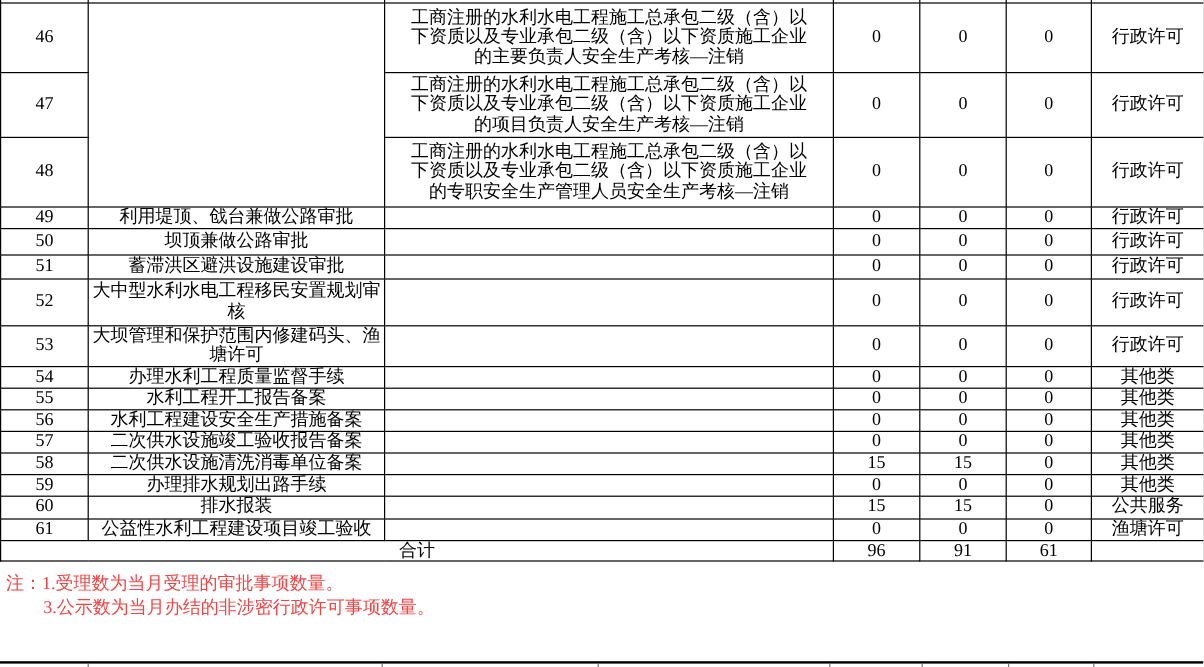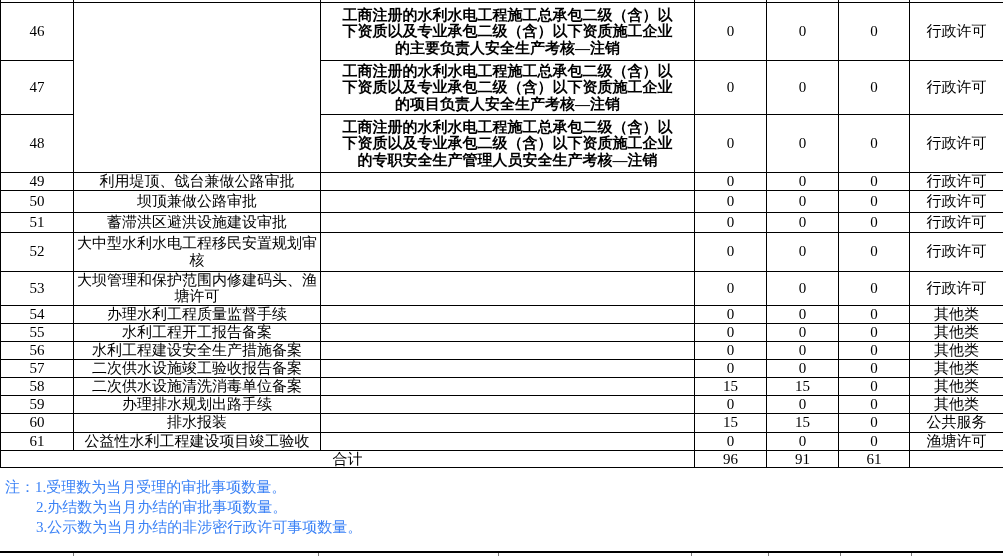--- a/index.html
+++ b/index.html
@@ -11,27 +11,27 @@
   table.grid {
     border-collapse:collapse; table-layout:fixed; width:1003px;
     margin:0; padding:0;
   }
   table.grid td {
     border:1px solid #000; padding:0; text-align:center; vertical-align:middle;
     font-size:15px; line-height:1.1; overflow:hidden;
     font-family:"Liberation Serif","DejaVu Serif",serif;
   }
   tr.partial-row td { border-top:none; height:2px; }
-  td.cell-sub   { white-space:pre-line; line-height:19px; padding:0 2px;font-weight:bold; }
+  td.cell-sub   { white-space:pre-line; line-height:19px; padding:0 2px; }
   td.cell-name  { line-height:16px; padding:0 4px; }
   td.cell-num   { line-height:15px; }
   td.cell-cat   { line-height:15px; }
   td.cell-total-label { font-size:15px; }
   .notes {
-    margin:9px 0 0 5px; font-size:15px; line-height:20px; color:#3b82f6;
+    margin:9px 0 0 5px; font-size:15px; line-height:20px; color:#ef4444;
     font-family:"Liberation Serif","DejaVu Serif",serif;
   }
   .note-line.indent { padding-left:31px; }
   .bottom-rule {
     position:absolute; left:0; top:551px; width:1003px; height:2px; background:#000;
   }
   .tick {
     position:absolute; top:553px; width:1px; height:3px; background:#777;
   }
 </style>
@@ -213,21 +213,20 @@
           <td class="cell-num">96</td>
           <td class="cell-num">91</td>
           <td class="cell-num">61</td>
           <td class="cell-cat"></td>
         </tr>
       </tbody>
   </table>
 
   <div class="notes">
     <div class="note-line"><span>注：</span><span>1.受理数为当月受理的审批事项数量。</span></div>
-    <div class="note-line indent">2.办结数为当月办结的审批事项数量。</div>
     <div class="note-line indent">3.公示数为当月办结的非涉密行政许可事项数量。</div>
   </div>
 
   <div class="bottom-rule"></div>
   <div id="ticks">
       <div class="tick" style="left: 73px;"></div>
       <div class="tick" style="left: 318px;"></div>
       <div class="tick" style="left: 498px;"></div>
       <div class="tick" style="left: 691px;"></div>
       <div class="tick" style="left: 768px;"></div>

